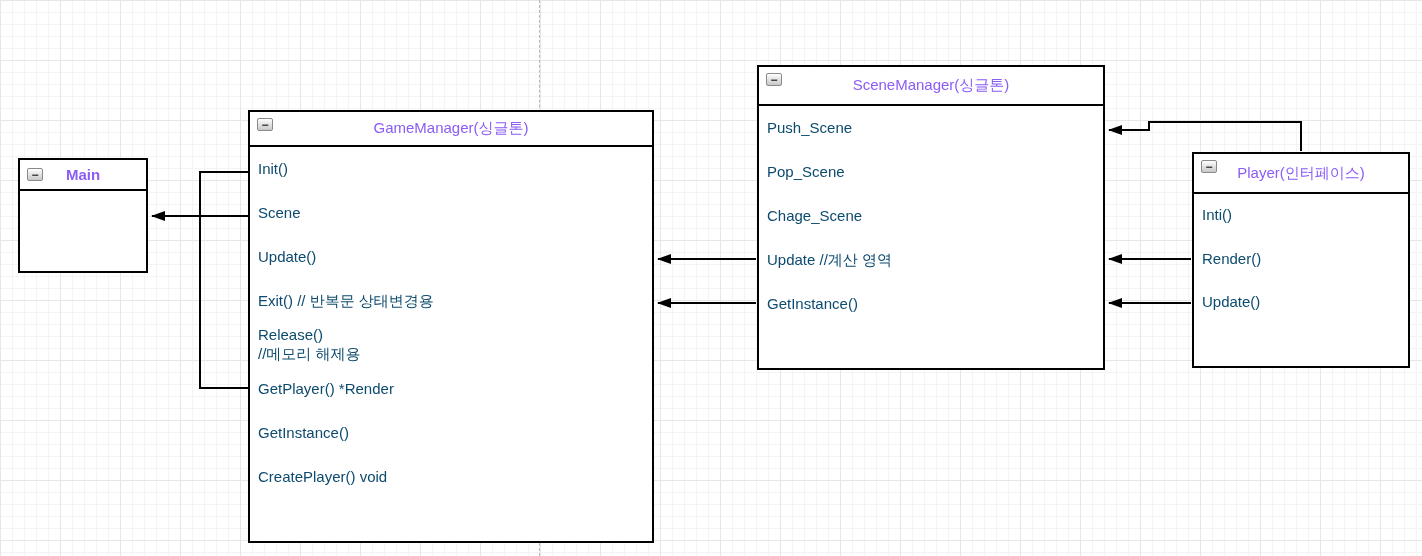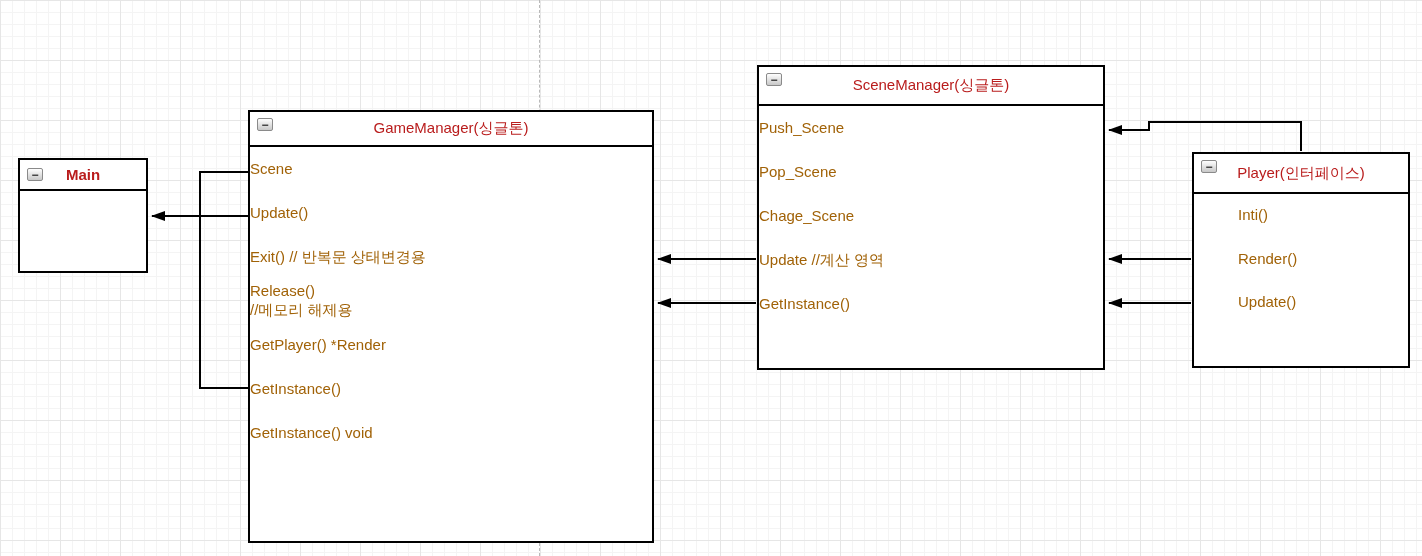--- a/index.html
+++ b/index.html
@@ -18,38 +18,38 @@
     position:absolute;left:539px;top:0;height:556px;width:0;
     border-left:1px dashed #b9b9b9;
   }
   .class-box{
     position:absolute;background:#ffffff;border:2px solid #000;box-sizing:border-box;
   }
   .box-header{
     position:relative;border-bottom:2px solid #000;box-sizing:border-box;
     display:flex;align-items:center;justify-content:center;
   }
-  .box-title{font-size:15px;color:#b91c1c;}
+  .box-title{font-size:15px;color:#8b5cf6;}
   .bold .box-title{font-weight:bold;}
   .collapse-icon{
     position:absolute;left:7px;top:6px;width:16px;height:13px;
     border:1px solid #8a8a8a;border-radius:2px;box-sizing:border-box;
     background:linear-gradient(#fefefe,#c8c8c8);
     display:flex;align-items:center;justify-content:center;
     font-size:12px;line-height:10px;color:#333;font-weight:bold;
     cursor:pointer;
   }
   .box-body{position:relative;}
   .member{
     display:flex;align-items:center;
-    font-size:15px;color:#a16207;
+    padding-left:8px;font-size:15px;color:#0c4a6e;
     white-space:pre-line;line-height:1.25;box-sizing:border-box;
   }
   .gm .member, .sm .member{height:44px;}
-  .sc .member{height:43.5px;margin-left:44px;}
+  .sc .member{height:43.5px;}
   svg.edges{position:absolute;left:0;top:0;pointer-events:none;}
   svg.edges *{pointer-events:auto;}
 </style>
 </head>
 <body>
 
 <div class="page-divider"></div>
 
 <svg class="edges" width="1422" height="556">
   <defs>
@@ -73,28 +73,29 @@
   </div>
   <div class="box-body" style="height:80px;"></div>
 </div>
 
 <div class="class-box gm" style="left:248px;top:110px;width:406px;height:433px;">
   <div class="box-header" style="height:35px;">
     <span class="collapse-icon">−</span>
     <span class="box-title">GameManager(싱글톤)</span>
   </div>
   <div class="box-body">
+    <div class="member">Init()</div>
     <div class="member">Scene</div>
     <div class="member">Update()</div>
     <div class="member">Exit() // 반복문 상태변경용</div>
     <div class="member">Release()
 //메모리 해제용</div>
     <div class="member">GetPlayer() *Render</div>
     <div class="member">GetInstance()</div>
-    <div class="member">GetInstance() void</div>
+    <div class="member">CreatePlayer() void</div>
   </div>
 </div>
 
 <div class="class-box sm" style="left:757px;top:65px;width:348px;height:305px;">
   <div class="box-header" style="height:39px;">
     <span class="collapse-icon">−</span>
     <span class="box-title">SceneManager(싱글톤)</span>
   </div>
   <div class="box-body">
     <div class="member">Push_Scene</div>

